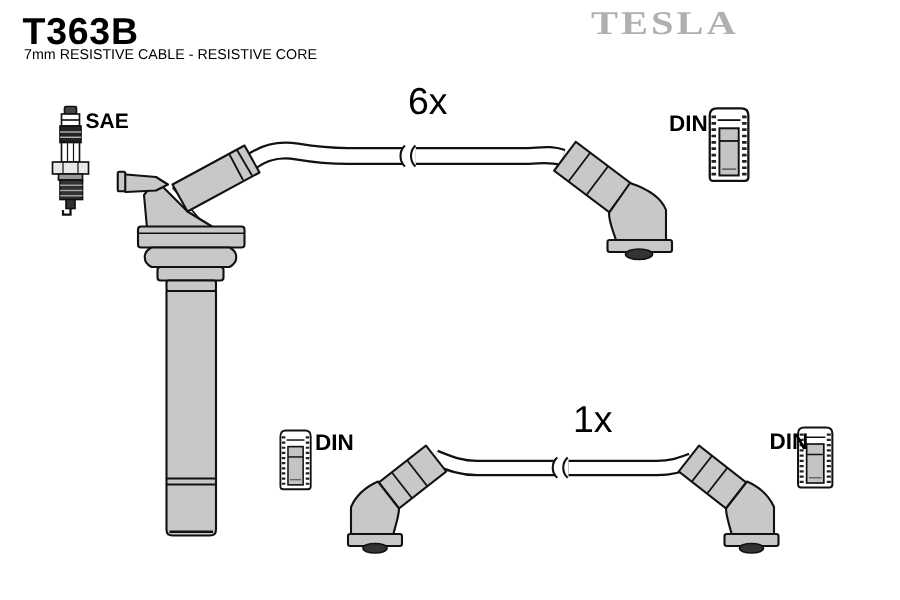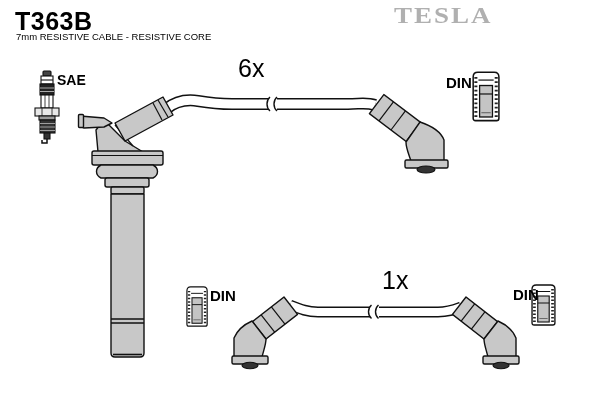--- a/index.html
+++ b/index.html
@@ -14,21 +14,21 @@
   }
   #subtitle{
     left:16px;top:31px;font-size:9.5px;color:#000;letter-spacing:0px;
   }
   #brand-logo{
     left:394px;top:3px;font-family:"Liberation Serif",serif;
     font-weight:bold;font-size:27px;color:#b0b0b0;letter-spacing:2px;
     transform:scaleY(0.82);transform-origin:top left;
   }
   .qty{font-size:25px;color:#000;font-weight:400;}
-  #qty-6x{left:238px;top:54px;text-align:right;}
+  #qty-6x{left:272px;top:54px;text-align:right;}
   #qty-1x{left:382px;top:266px;}
   .std-label{font-size:15px;font-weight:bold;color:#000;}
   #sae-label{left:57px;top:72px;font-size:14px;}
   #din-label-tr{left:446px;top:74px;}
   #din-label-bl{left:210px;top:287px;}
   #din-label-br{left:513px;top:286px;}
   svg{display:block;}
 </style>
 </head>
 <body>

